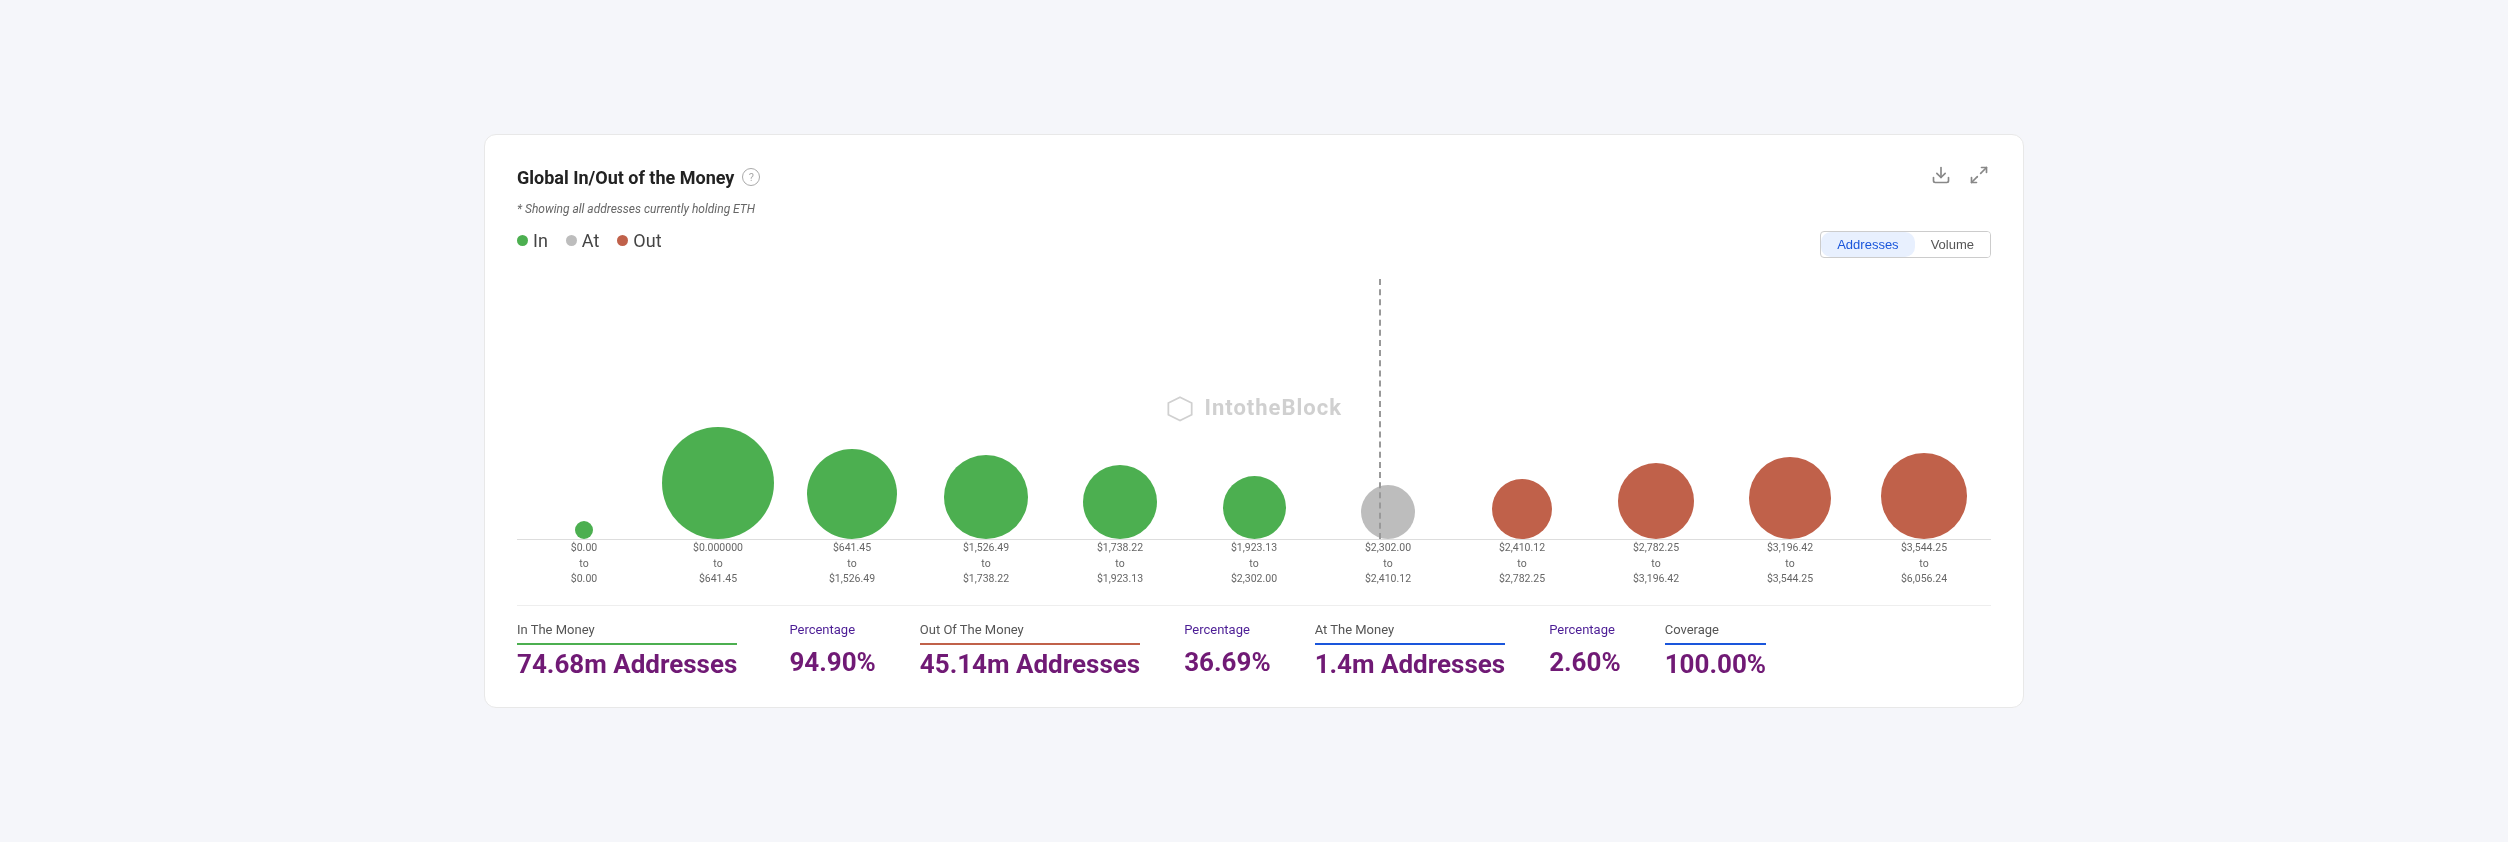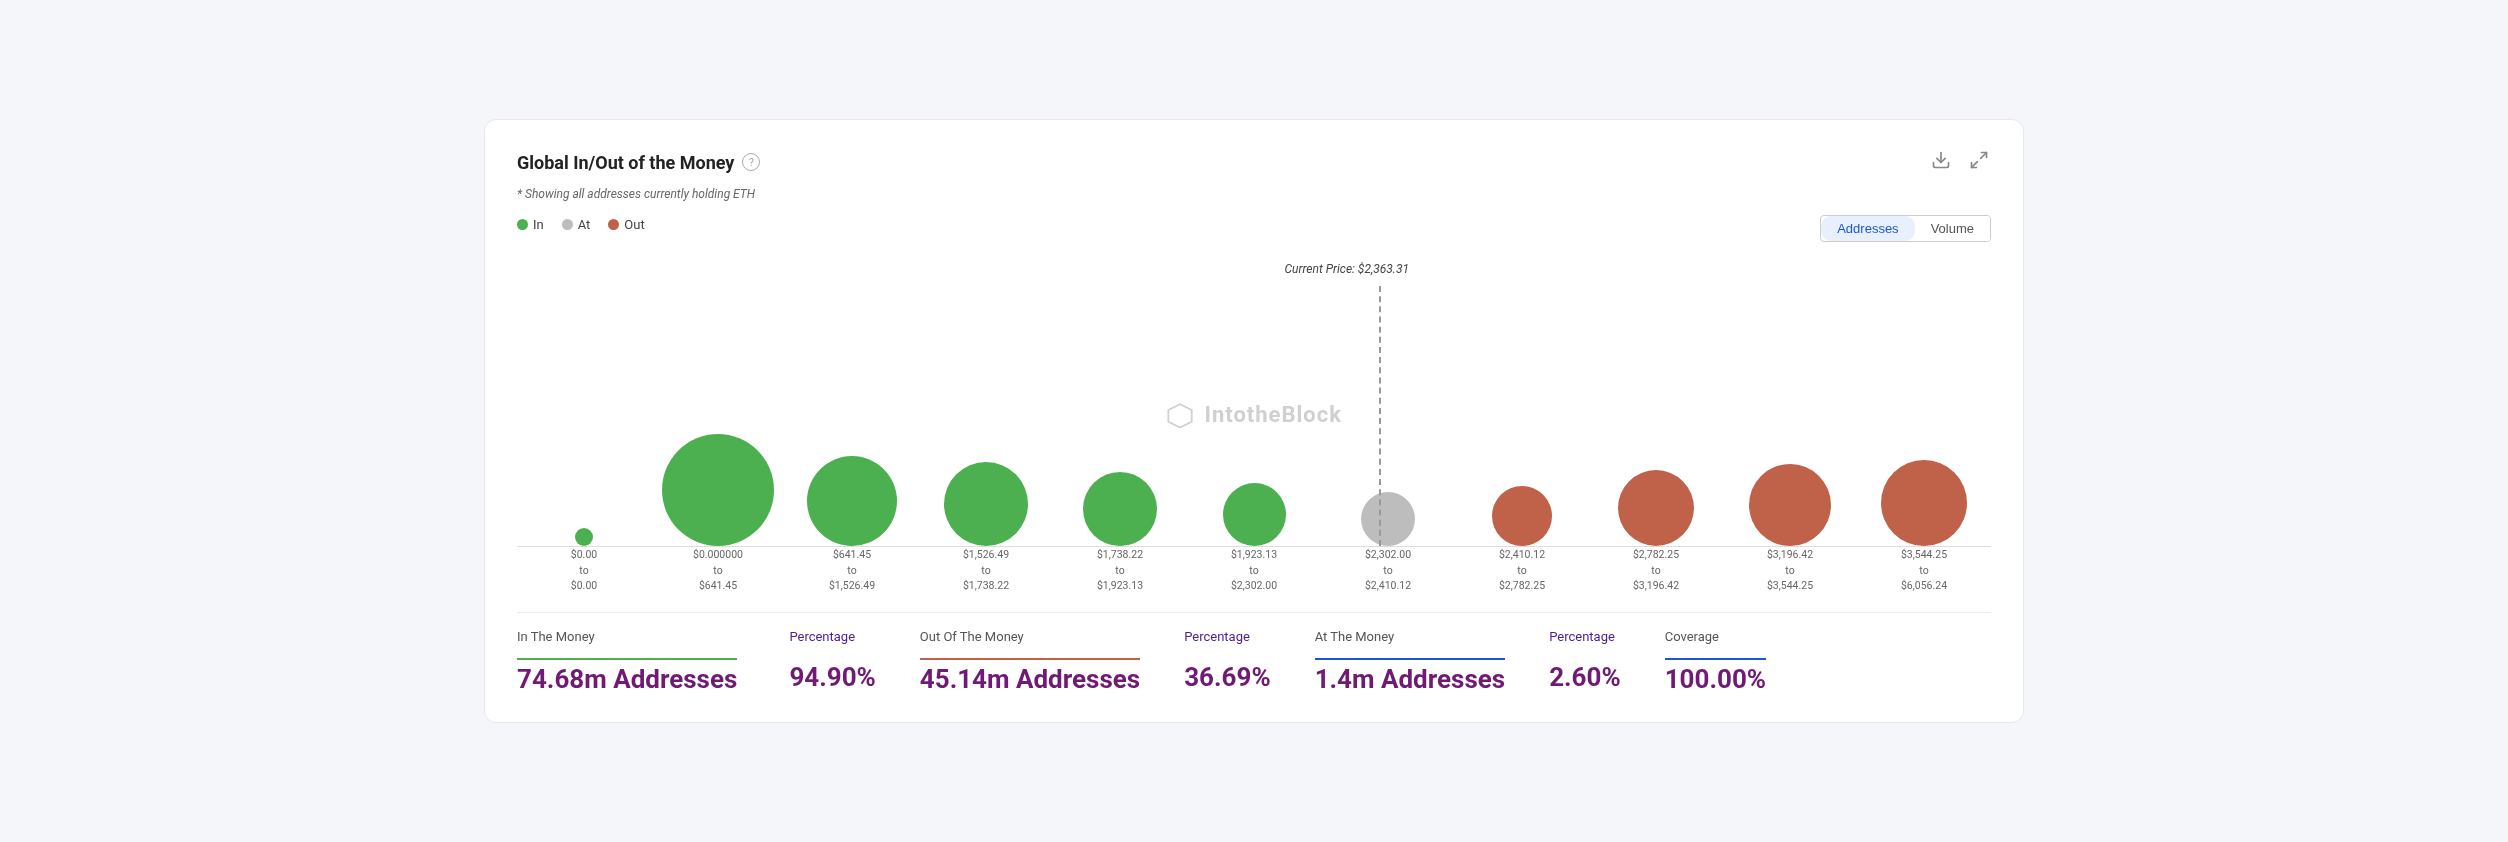--- a/index.html
+++ b/index.html
@@ -71,21 +71,21 @@
     .legend {
       display: flex;
       align-items: center;
       gap: 18px;
       margin-bottom: 18px;
     }
     .legend-item {
       display: flex;
       align-items: center;
       gap: 5px;
-      font-size: 13px;
+      font-size: 18px;
       color: #444;
     }
     .legend-dot {
       width: 11px;
       height: 11px;
       border-radius: 50%;
     }
     .view-toggle {
       display: flex;
       gap: 0;
@@ -177,21 +177,21 @@
       padding-right: 32px;
       padding-left: 0;
     }
     .stat-group + .stat-group {
       padding-left: 20px;
       padding-right: 24px;
     }
     .stat-label {
       font-size: 13px;
       color: #555;
-      padding-bottom: 14px;
+      padding-bottom: 6px;
     }
     .stat-label.in { border-bottom: 2px solid #4caf50; display: inline-block; }
     .stat-label.out { border-bottom: 2px solid #c0614a; display: inline-block; }
     .stat-label.at { border-bottom: 2px solid #1a56db; display: inline-block; }
     .stat-label.coverage { border-bottom: 2px solid #1a56db; display: inline-block; }
     .stat-label.pct { color: #4c1d95; }
     .stat-value {
       font-size: 26px;
       font-weight: 700;
       color: #701a75;
@@ -244,23 +244,20 @@
       </div>
     </div>
     <div class="view-toggle">
       <button class="toggle-btn active">Addresses</button>
       <button class="toggle-btn">Volume</button>
     </div>
   </div>
 
   <div class="chart-area">
 
-    <div style="position:relative; width:100%; height:20px; margin-bottom:4px;">
-      <div style="position:absolute; left: calc(57.5% - 80px); top:0; font-size:12px; font-style:italic; color:#444;">Current Price: $2,363.31</div>
-    </div>
 
     <div style="position:relative;">
       <div class="bubbles-container">
 
         <div class="bubble-col">
           <div class="bubble green" style="width:18px;height:18px;"></div>
         </div>
 
         <div class="bubble-col">
           <div class="bubble green" style="width:112px;height:112px;"></div>

